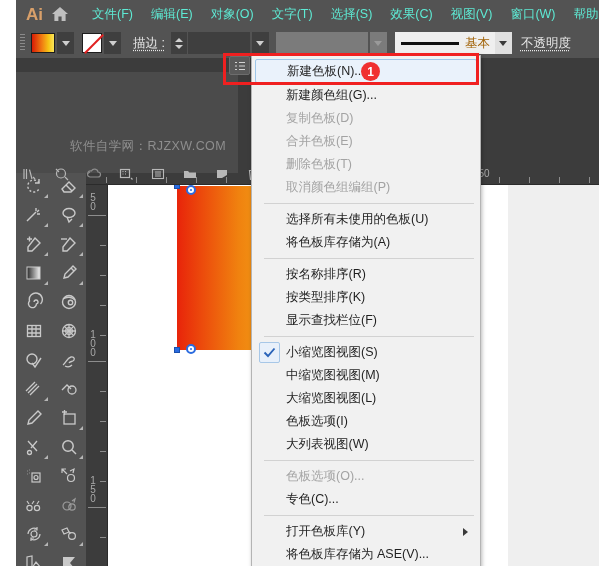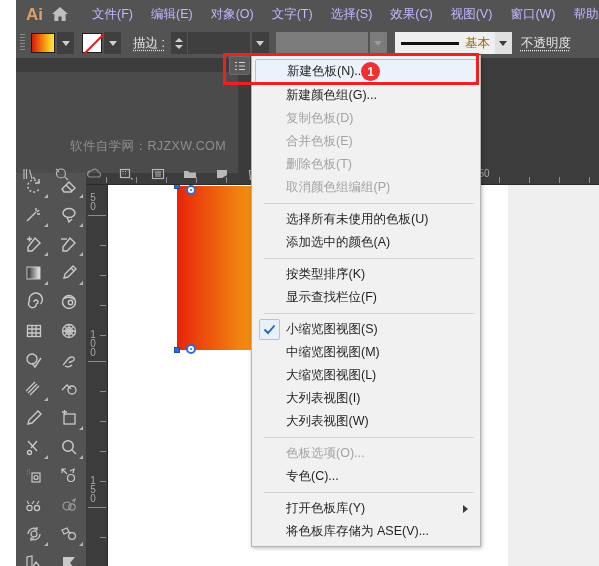--- a/index.html
+++ b/index.html
@@ -18,21 +18,21 @@
     display: flex; align-items: center;
   }
   .ai-logo {
     color: #d9a06a; font-size: 17px; font-weight: bold;
     padding: 0 8px 0 10px; letter-spacing: 0px; line-height: 1;
   }
   .home-icon { width: 26px; height: 28px; display: flex; align-items: center; justify-content: center; }
   .menubar .vsep { width: 1px; height: 16px; background: #767676; margin: 0 10px 0 4px; }
   .menu-items { display: flex; align-items: center; }
   .menu-item {
-    color: #c4b5fd; font-size: 12.5px; padding: 0 9px; line-height: 28px;
+    color: #5eead4; font-size: 12.5px; padding: 0 9px; line-height: 28px;
     white-space: nowrap;
   }
 
   
   .controlbar {
     position: absolute; left: 0; top: 28px; width: 599px; height: 30px;
     background: #535353; display: flex; align-items: center;
   }
   .grip {
     width: 5px; height: 18px; margin: 0 6px 0 4px;
@@ -595,25 +595,28 @@
     <div class="mrow disabled">
       <span>取消颜色组编组(P)</span>
     </div>
 
     <div class="msep"></div>
 
     <div class="mrow">
       <span>选择所有未使用的色板(U)</span>
     </div>
     <div class="mrow">
-      <span>添加选中的颜色(A)</span>
+      <span>将色板库存储为(A)</span>
     </div>
 
     <div class="msep"></div>
 
+    <div class="mrow">
+      <span>按名称排序(R)</span>
+    </div>
     <div class="mrow">
       <span>按类型排序(K)</span>
     </div>
     <div class="mrow">
       <span>显示查找栏位(F)</span>
     </div>
 
     <div class="msep"></div>
 
     <div class="mrow">
@@ -624,21 +627,21 @@
       </span>
       <span>小缩览图视图(S)</span>
     </div>
     <div class="mrow">
       <span>中缩览图视图(M)</span>
     </div>
     <div class="mrow">
       <span>大缩览图视图(L)</span>
     </div>
     <div class="mrow">
-      <span>大列表视图(I)</span>
+      <span>色板选项(I)</span>
     </div>
     <div class="mrow">
       <span>大列表视图(W)</span>
     </div>
 
     <div class="msep"></div>
 
     <div class="mrow disabled">
       <span>色板选项(O)...</span>
     </div>

